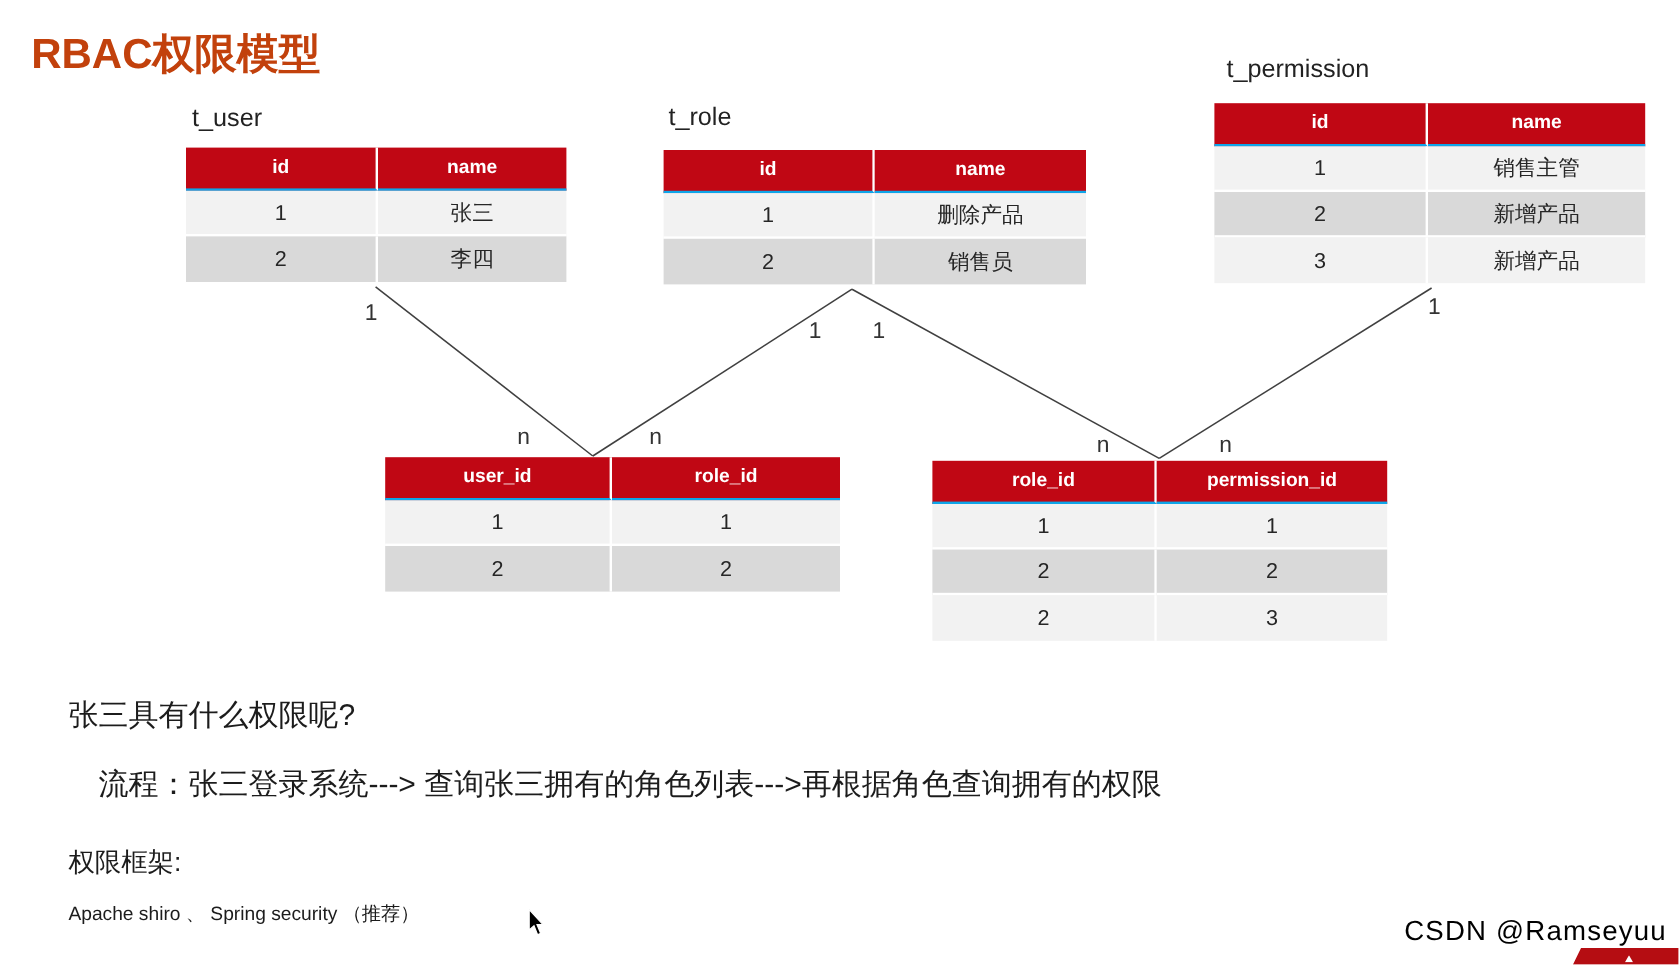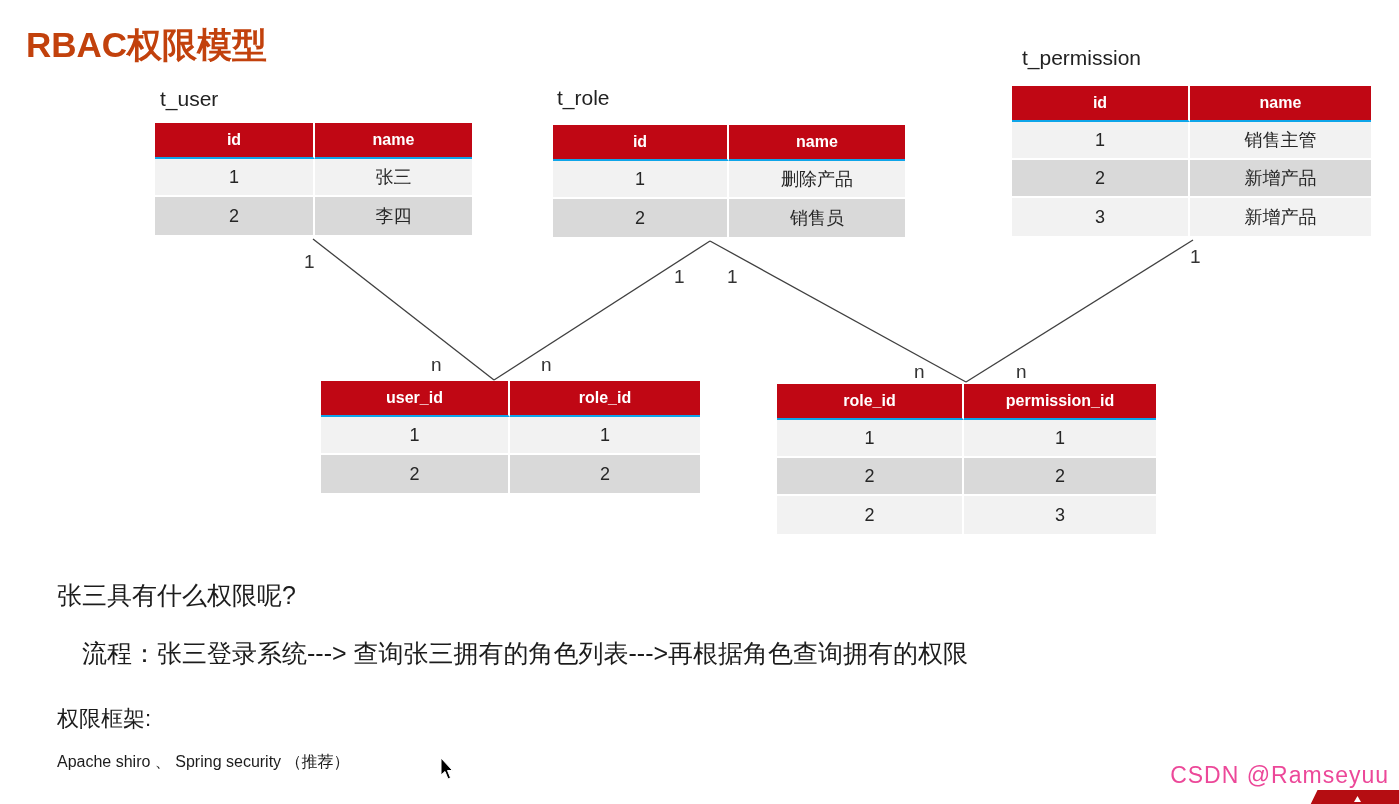--- a/index.html
+++ b/index.html
@@ -59,21 +59,21 @@
 
   svg.connectors { left: 0; top: 0; pointer-events: none; }
   svg.connectors line { stroke: #404040; stroke-width: 1.3; }
 
   .note { font-size: 25px; color: #1c1c1c; white-space: nowrap; }
   .note-frameworks { font-size: 16px; }
 
   .watermark {
     right: 10px; top: 762px;
     font-size: 23px;
-    color: #ec4899;
+    color: #000000;
     letter-spacing: 1px;
   }
 
   .corner-ribbon {
     left: 1302px; top: 790px;
     width: 97px; height: 14px;
     background: #B50D12;
     clip-path: polygon(9% 100%, 16% 0, 100% 0, 100% 100%, 0 100%);
   }
   .corner-ribbon .dot {

